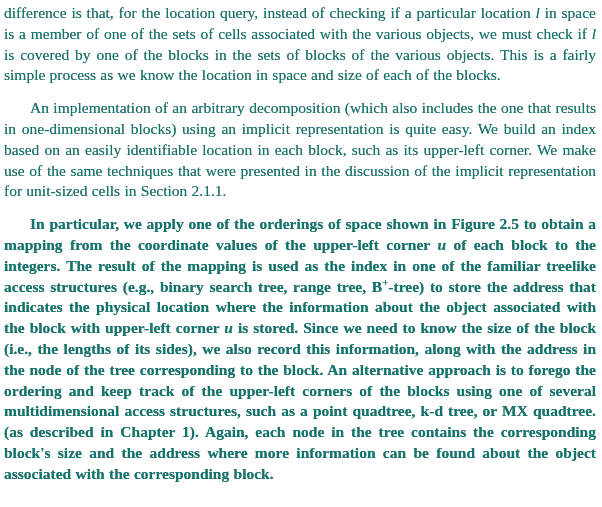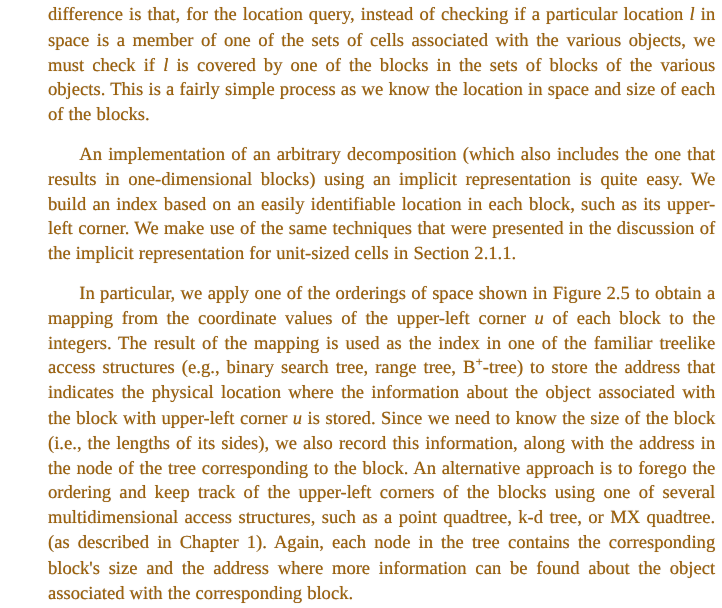--- a/index.html
+++ b/index.html
@@ -25,32 +25,33 @@
     line-height: 20.8px;
     text-align: justify;
     text-shadow: 0 0 0.6px rgba(40, 40, 40, 0.55);
     word-spacing: 0.4px;
   }
   .para.indent {
     text-indent: 26px;
   }
   .para:last-child {
     margin-bottom: 0;
+    font-weight: bold;
   }
   .para i {
     font-style: italic;
   }
   .para sup {
     font-size: 0.7em;
     line-height: 0;
     vertical-align: super;
   }
 </style>
 </head>
 <body style="background: rgb(255, 255, 255);">
 
 <div class="page">
-  <div id="text-block" style="color: #a16207; margin-left: 36px;">
+  <div id="text-block" style="color: #0f766e;">
       <p class="para"><span>difference is that, for the location query, instead of checking if a particular location </span><i>l</i><span> in space is a member of one of the sets of cells associated with the various objects, we must check if </span><i>l</i><span> is covered by one of the blocks in the sets of blocks of the various objects. This is a fairly simple process as we know the location in space and size of each of the blocks.</span></p>
       <p class="para indent"><span>An implementation of an arbitrary decomposition (which also includes the one that results in one-dimensional blocks) using an implicit representation is quite easy. We build an index based on an easily identifiable location in each block, such as its upper-left corner. We make use of the same techniques that were presented in the discussion of the implicit representation for unit-sized cells in Section 2.1.1.</span></p>
       <p class="para indent"><span>In particular, we apply one of the orderings of space shown in Figure 2.5 to obtain a mapping from the coordinate values of the upper-left corner </span><i>u</i><span> of each block to the integers. The result of the mapping is used as the index in one of the familiar treelike access structures (e.g., binary search tree, range tree, B</span><sup>+</sup><span>-tree) to store the address that indicates the physical location where the information about the object associated with the block with upper-left corner </span><i>u</i><span> is stored. Since we need to know the size of the block (i.e., the lengths of its sides), we also record this information, along with the address in the node of the tree corresponding to the block. An alternative approach is to forego the ordering and keep track of the upper-left corners of the blocks using one of several multidimensional access structures, such as a point quadtree, k-d tree, or MX quadtree. (as described in Chapter 1). Again, each node in the tree contains the corresponding block's size and the address where more information can be found about the object associated with the corresponding block.</span></p>
     </div>
 </div>
 
 </body></html>

